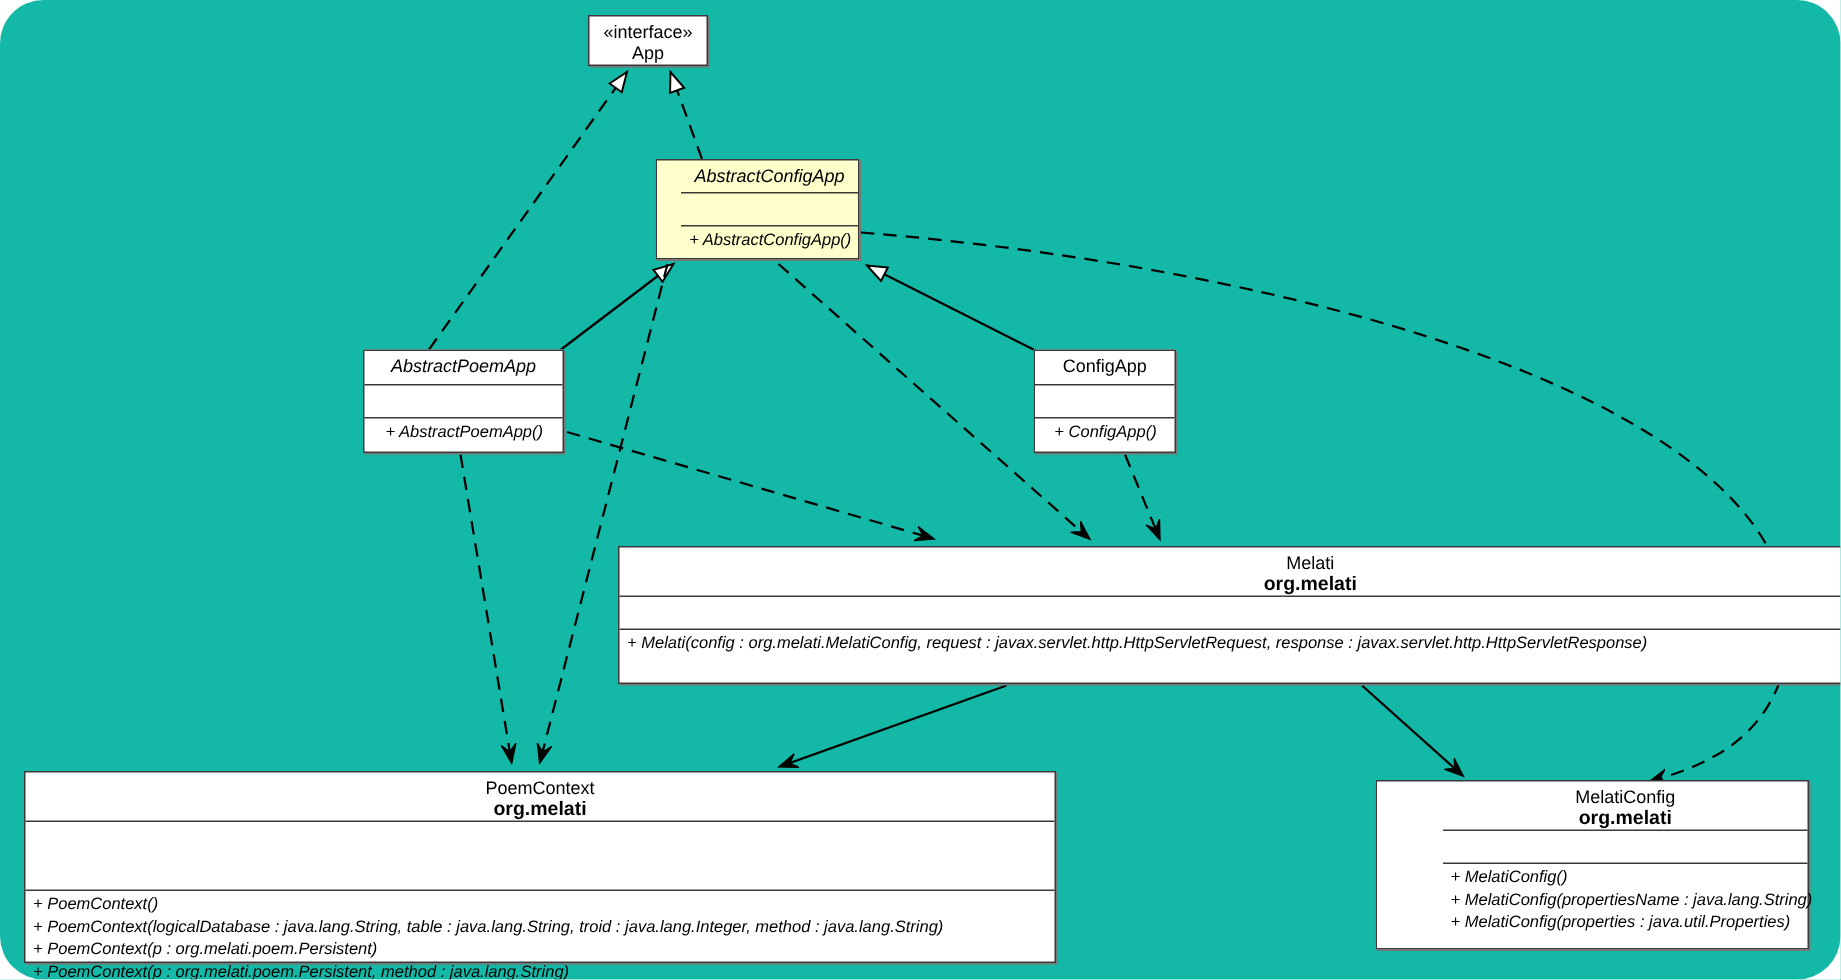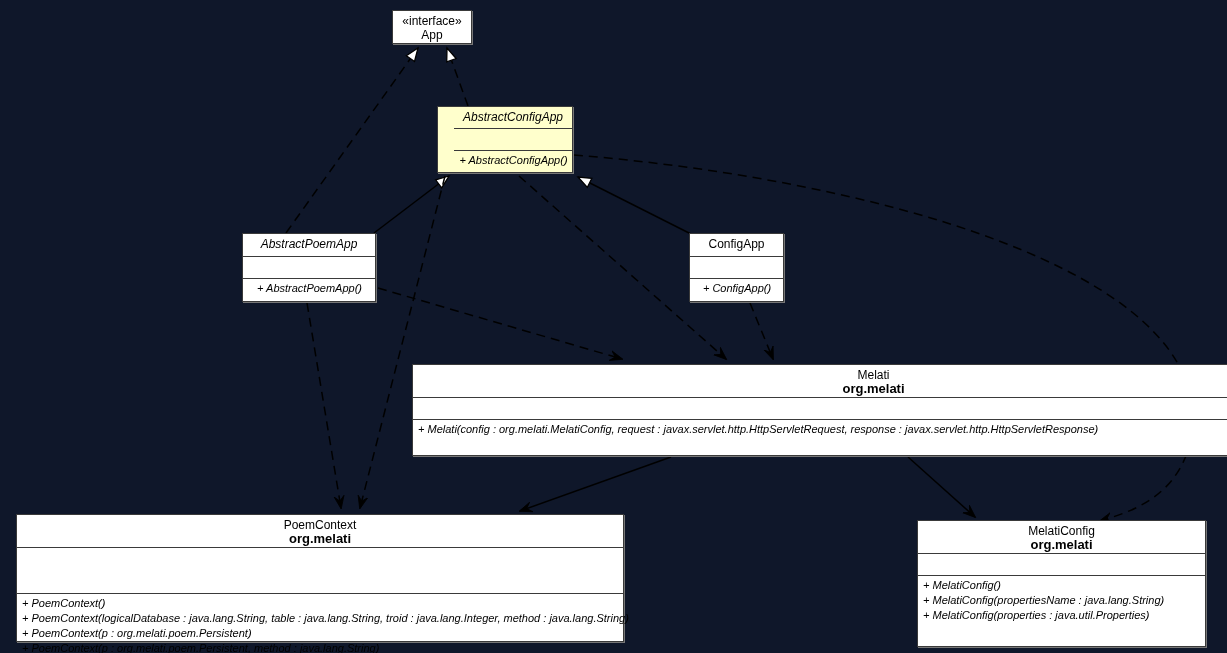--- a/index.html
+++ b/index.html
@@ -4,23 +4,24 @@
 <style>
   html, body {
     margin: 0;
     padding: 0;
     background: #ffffff;
   }
   #canvas {
     position: relative;
     width: 1227px;
     height: 653px;
-    background: #0f172a;
+    background: #14b8a6;
     font-family: "Liberation Sans", sans-serif;
     overflow: hidden;
+    border-radius: 29px;
   }
   svg.edges {
     position: absolute;
     left: 0; top: 0;
     width: 1227px;
     height: 653px;
     pointer-events: none;
   }
   .uml-class {
     position: absolute;
@@ -161,35 +162,35 @@
     <div class="cls-head" style="height:32px;">
       <div class="cls-name">Melati</div>
       <div class="cls-pkg">org.melati</div>
     </div>
     <div class="cls-attrs cls-sep" style="height:22px;"></div>
     <div class="cls-ops cls-sep" style="height:38px;">
       <div class="op">+ Melati(config : org.melati.MelatiConfig, request : javax.servlet.http.HttpServletRequest, response : javax.servlet.http.HttpServletResponse)</div>
     </div>
   </div>
 
-  <div class="uml-class" style="left:16px; top:514px; width:608px; height:128px;">
+  <div class="uml-class" style="left:16px; top:514px; width:688px; height:128px;">
     <div class="cls-head" style="height:32px;">
       <div class="cls-name">PoemContext</div>
       <div class="cls-pkg">org.melati</div>
     </div>
     <div class="cls-attrs cls-sep" style="height:22px;"></div>
     <div class="cls-ops cls-sep" style="height:74px;margin-top:24px;">
       <div class="op">+ PoemContext()</div>
       <div class="op">+ PoemContext(logicalDatabase : java.lang.String, table : java.lang.String, troid : java.lang.Integer, method : java.lang.String)</div>
       <div class="op">+ PoemContext(p : org.melati.poem.Persistent)</div>
       <div class="op">+ PoemContext(p : org.melati.poem.Persistent, method : java.lang.String)</div>
     </div>
   </div>
 
-  <div class="uml-class" style="left:917px; top:520px; width:289px; height:127px;">
+  <div class="uml-class" style="left:917px; top:520px; width:289px; height:113px;padding-left:44px;">
     <div class="cls-head" style="height:32px;">
       <div class="cls-name">MelatiConfig</div>
       <div class="cls-pkg">org.melati</div>
     </div>
     <div class="cls-attrs cls-sep" style="height:22px;"></div>
     <div class="cls-ops cls-sep" style="height:59px;">
       <div class="op">+ MelatiConfig()</div>
       <div class="op">+ MelatiConfig(propertiesName : java.lang.String)</div>
       <div class="op">+ MelatiConfig(properties : java.util.Properties)</div>
     </div>

